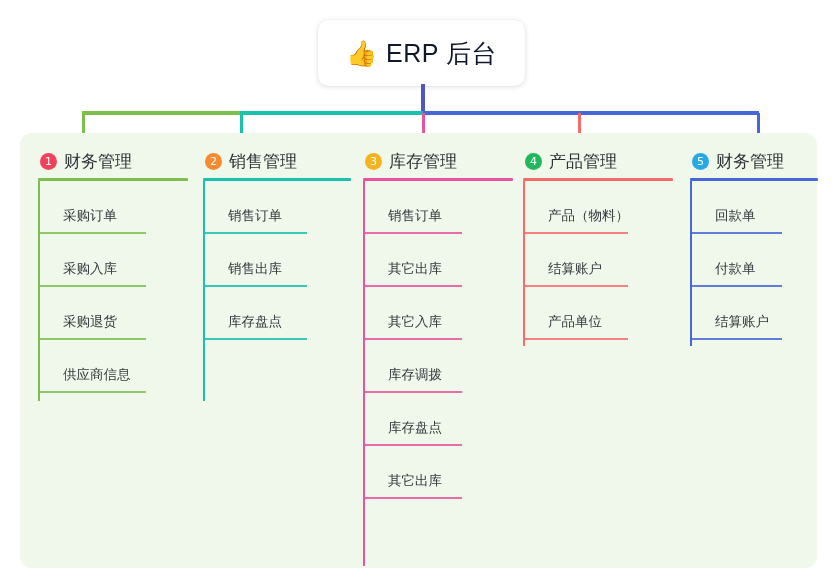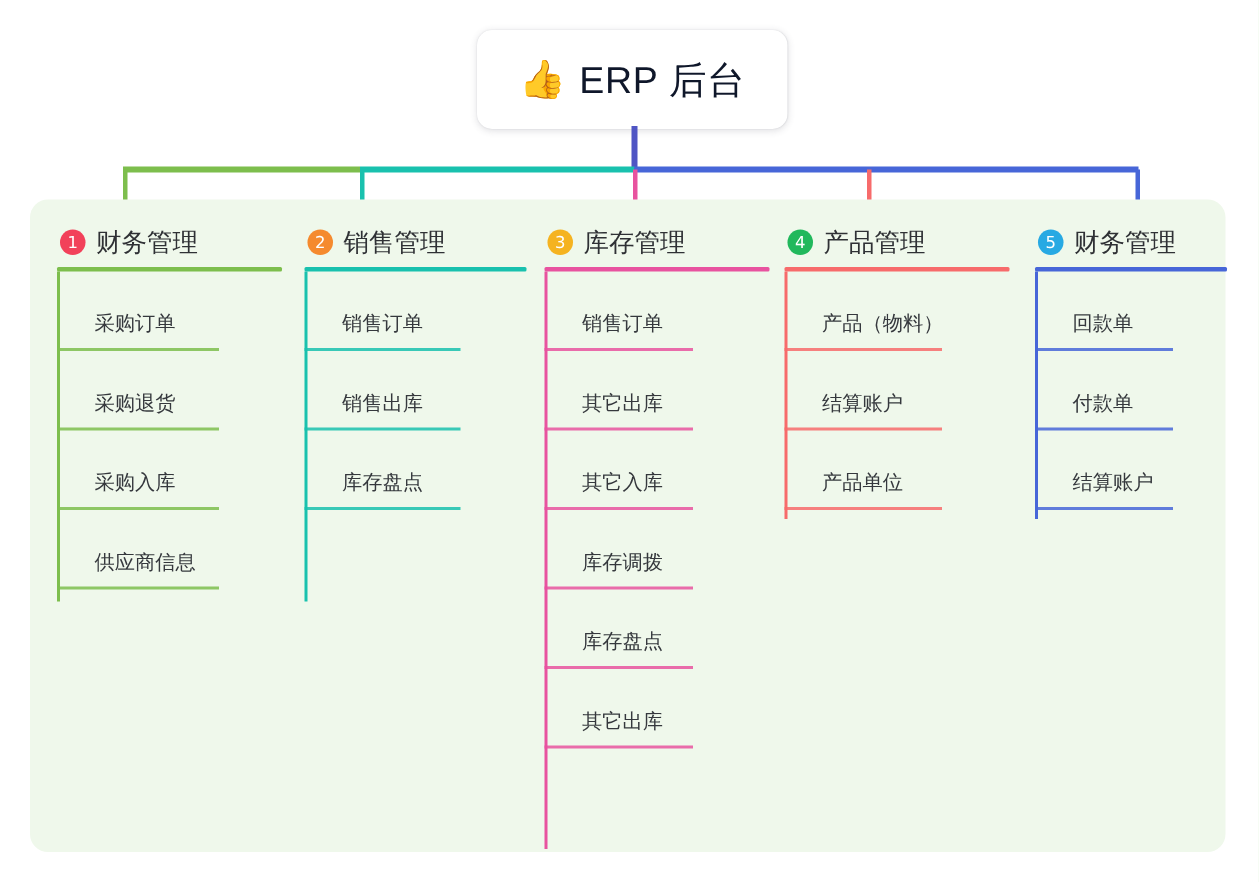--- a/index.html
+++ b/index.html
@@ -89,25 +89,25 @@
           <span class="col-title">财务管理</span>
         </div>
         <div class="head-rule" style="background: rgb(125, 190, 77);"></div>
         <div class="items">
           <div class="spine" style="background: rgb(125, 190, 77); top: 0px; height: 220px;"></div>
           <div class="item">
             <span class="item-label">采购订单</span>
             <div class="item-rule" style="background: rgb(125, 190, 77); opacity: 0.85; width: 108px;"></div>
           </div>
           <div class="item">
+            <span class="item-label">采购入库</span>
+            <div class="item-rule" style="background: rgb(125, 190, 77); opacity: 0.85; width: 108px;"></div>
+          </div>
+          <div class="item">
             <span class="item-label">采购退货</span>
-            <div class="item-rule" style="background: rgb(125, 190, 77); opacity: 0.85; width: 108px;"></div>
-          </div>
-          <div class="item">
-            <span class="item-label">采购入库</span>
             <div class="item-rule" style="background: rgb(125, 190, 77); opacity: 0.85; width: 108px;"></div>
           </div>
           <div class="item">
             <span class="item-label">供应商信息</span>
             <div class="item-rule" style="background: rgb(125, 190, 77); opacity: 0.85; width: 108px;"></div>
           </div>
         </div>
       </div>
       <div class="col" style="left: 203px; top: 147px; width: 148px;">
         <div class="col-head">

